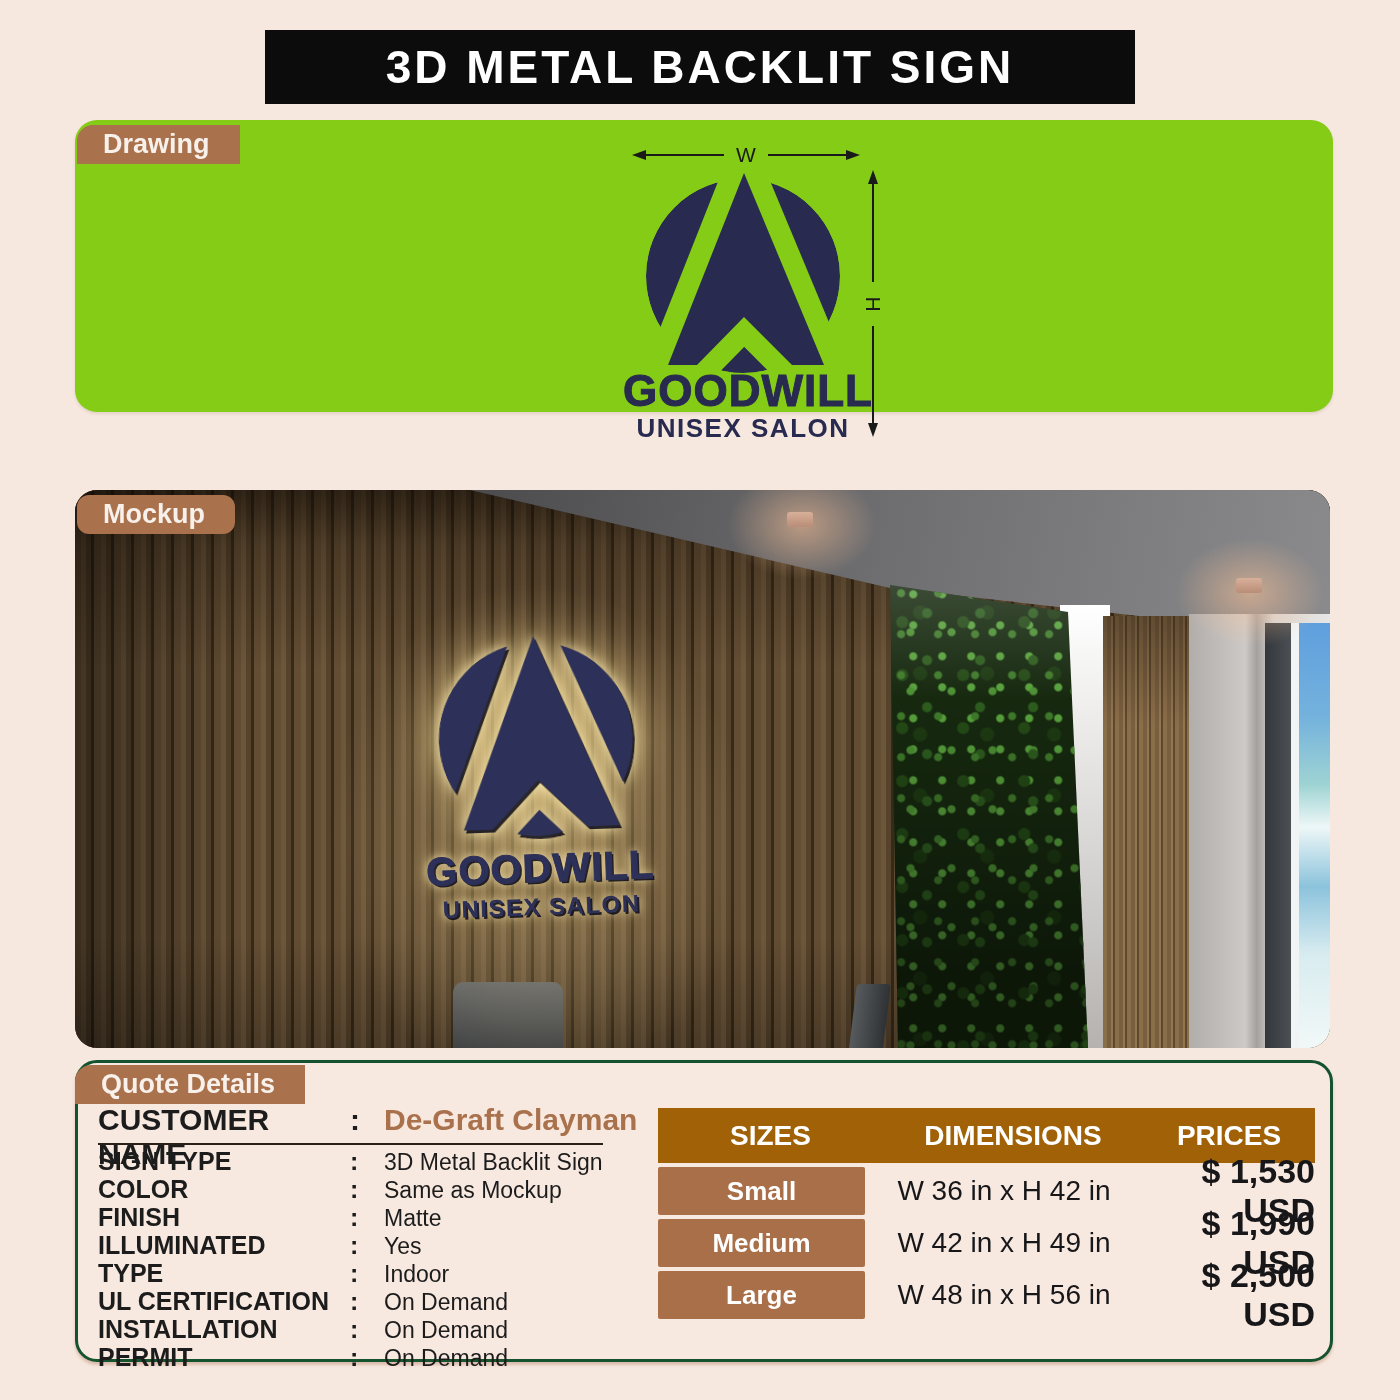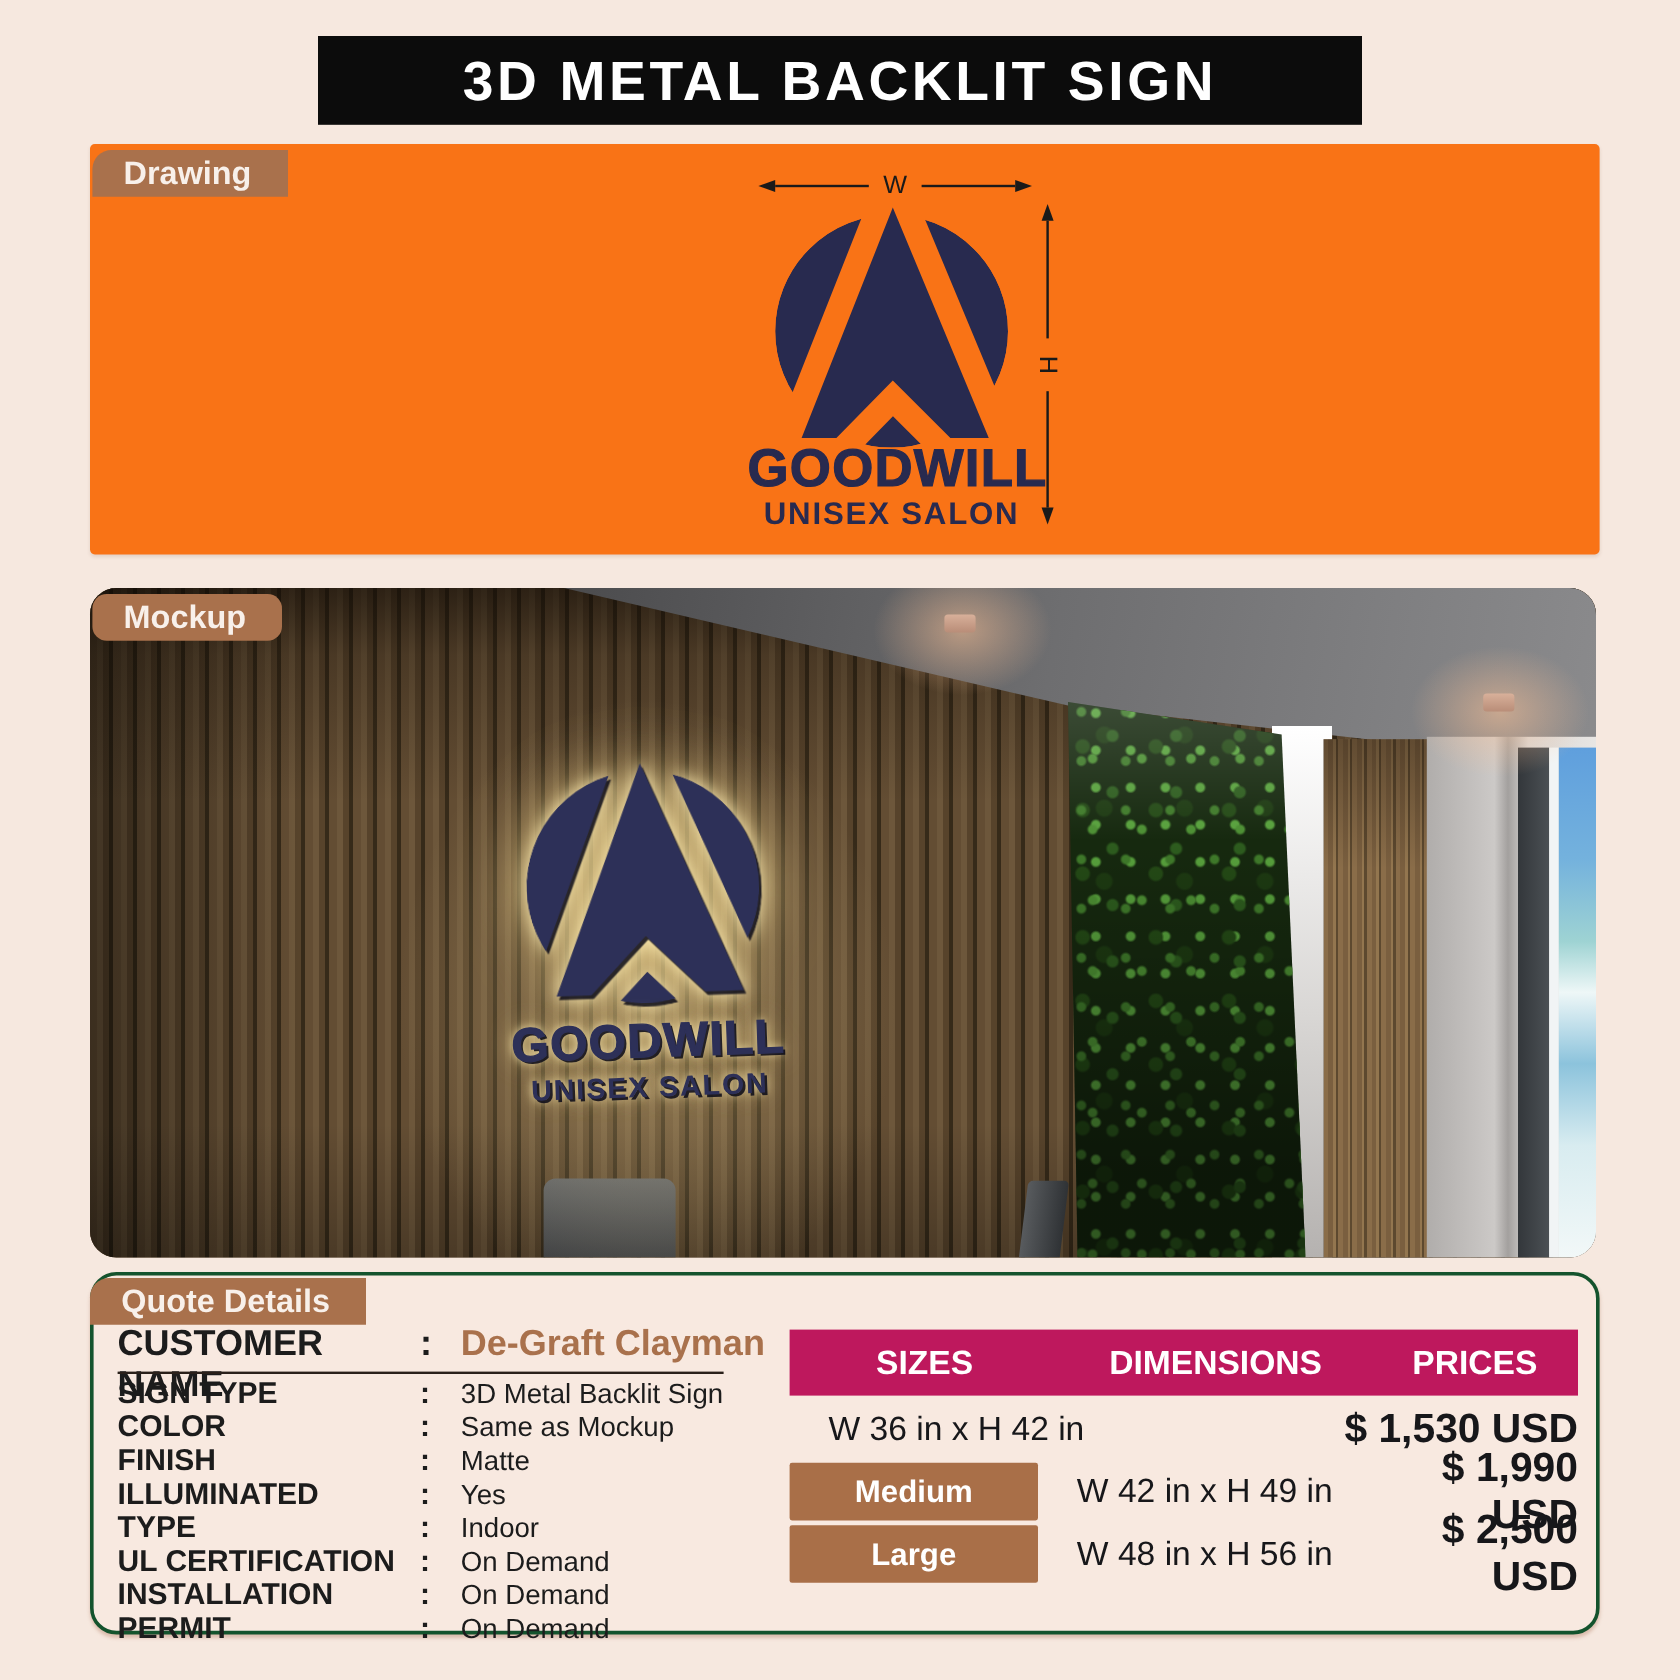--- a/index.html
+++ b/index.html
@@ -15,22 +15,22 @@
   }
   
   .tab{
     position:absolute; left:2px; top:5px; height:39px; background:#a9714c;
     color:#f8f0ea; font-weight:bold; font-size:27px;
     display:flex; align-items:center; padding:0 30px 0 26px;
     border-radius:16px 0 0 0; z-index:30;
   }
   
   .panel-drawing{
-    position:absolute; left:75px; top:120px; width:1258px; height:342px;
-    background:#f97316; border-radius:4px; box-shadow:0 2px 3px rgba(120,80,60,.15);
+    position:absolute; left:75px; top:120px; width:1258px; height:292px;
+    background:#84cc16; border-radius:22px; box-shadow:0 2px 3px rgba(120,80,60,.15);
   }
   .dim-w{position:absolute; left:557px; top:23px; width:228px; display:flex; align-items:center; color:#1a1a1a;}
   .dim-w .seg{flex:1; height:2px; background:#1a1a1a;}
   .dim-w .lbl{margin:0 12px; font-size:21px;}
   .arr-l{width:0;height:0;border-top:5px solid transparent;border-bottom:5px solid transparent;border-right:14px solid #1a1a1a;}
   .arr-r{width:0;height:0;border-top:5px solid transparent;border-bottom:5px solid transparent;border-left:14px solid #1a1a1a;}
   .dim-h{position:absolute; left:790px; top:50px; height:267px; display:flex; flex-direction:column; align-items:center; color:#1a1a1a;}
   .dim-h .seg{flex:1; width:2px; background:#1a1a1a;}
   .dim-h .lbl{margin:10px 0; font-size:21px; transform:rotate(90deg);}
   .arr-u{width:0;height:0;border-left:5px solid transparent;border-right:5px solid transparent;border-bottom:14px solid #1a1a1a;}
@@ -110,21 +110,21 @@
   .cust-label{width:252px; font-size:30px; font-weight:bold;}
   .cust-colon{width:22px; font-size:30px; font-weight:bold;}
   .cust-value{margin-left:12px; font-size:30px; font-weight:bold; color:#a9714c;}
   .cust-line{position:absolute; left:20px; top:80px; width:505px; height:2px; background:#2a201a;}
   .fields{position:absolute; left:20px; top:84px; width:545px;}
   .f-row{display:flex; align-items:baseline; height:28px; color:#1c1c1c;}
   .f-label{width:252px; font-size:25px; font-weight:bold; white-space:nowrap;}
   .f-colon{width:22px; font-size:25px; font-weight:bold;}
   .f-value{margin-left:12px; font-size:23px; white-space:nowrap;}
   .ptable{position:absolute; left:580px; top:45px; width:657px;}
-  .p-head{display:flex; align-items:center; height:55px; background:#be185d; color:#ffffff; font-weight:bold; font-size:28px;}
+  .p-head{display:flex; align-items:center; height:55px; background:#a16207; color:#ffffff; font-weight:bold; font-size:28px;}
   .ph-size{width:225px; text-align:center;}
   .ph-dim{width:260px; text-align:center;}
   .ph-price{flex:1; text-align:center;}
   .p-row{display:flex; align-items:center; height:48px; margin-top:4px;}
   .p-row:first-of-type{margin-top:13px;}
   .size-btn{width:207px; height:48px; background:#a96f48; color:#ffffff; font-weight:bold; font-size:26px;
     display:flex; align-items:center; justify-content:center; border:none; border-radius:2px; cursor:pointer;
     font-family:"Liberation Sans",sans-serif;}
   .dim-cell{width:278px; text-align:center; font-size:28px; color:#17171a;}
   .price-cell{flex:1; text-align:right; font-size:34px; font-weight:bold; color:#17171a;}
@@ -267,20 +267,21 @@
       </div>
     </div>
 
     <div class="ptable">
       <div class="p-head">
         <span class="ph-size">SIZES</span>
         <span class="ph-dim">DIMENSIONS</span>
         <span class="ph-price">PRICES</span>
       </div>
       <div class="p-row">
+        <button class="size-btn">Small</button>
         <span class="dim-cell">W 36 in x H 42 in</span>
         <span class="price-cell">$ 1,530 USD</span>
       </div>
       <div class="p-row">
         <button class="size-btn">Medium</button>
         <span class="dim-cell">W 42 in x H 49 in</span>
         <span class="price-cell">$ 1,990 USD</span>
       </div>
       <div class="p-row">
         <button class="size-btn">Large</button>

